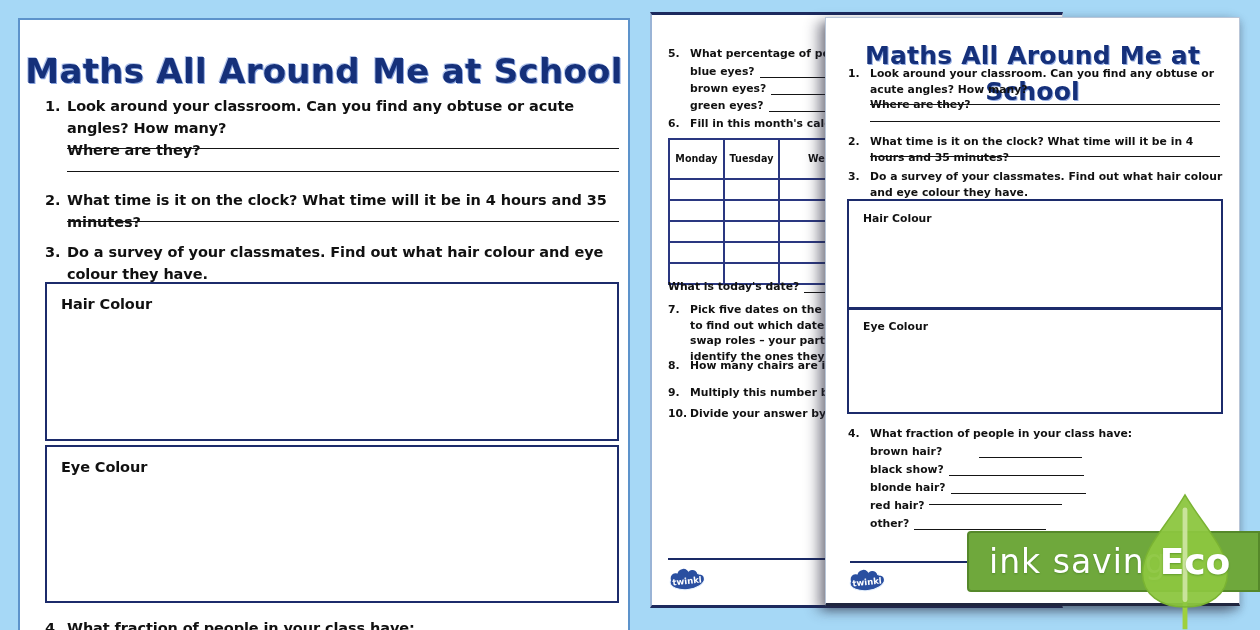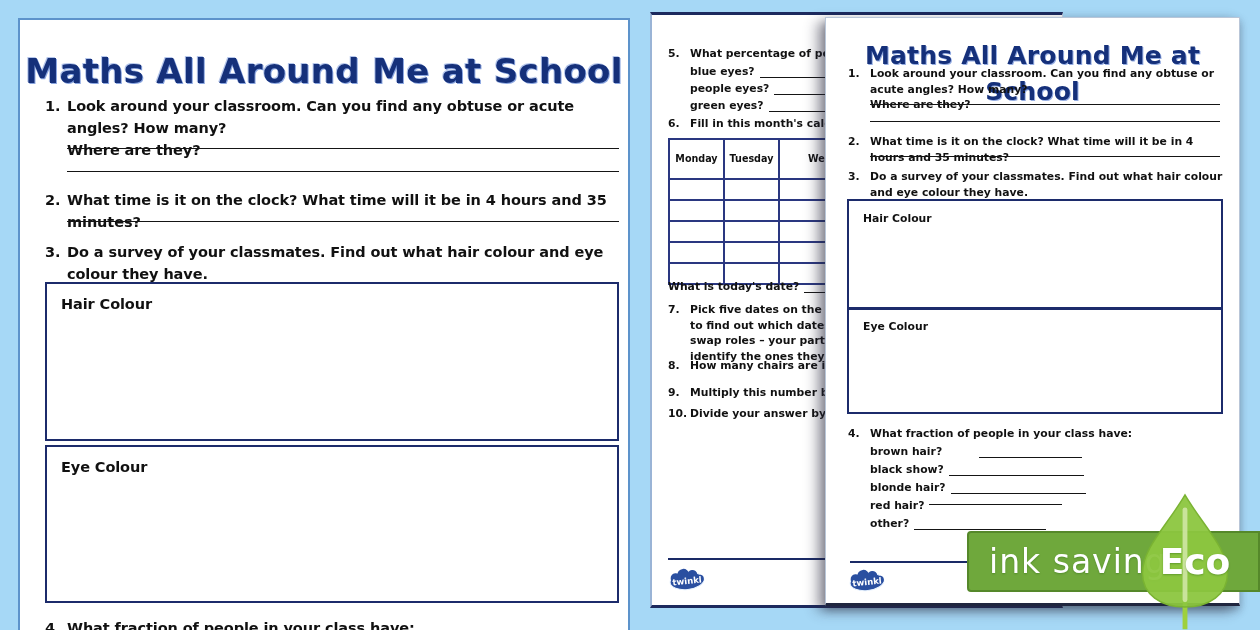--- a/index.html
+++ b/index.html
@@ -128,21 +128,21 @@
 <div class="page p2 small">
   <div class="q nowrap" style="left:16px; top:31px; width:390px;">
     <span class="qn">5.</span>
     <span>What percentage of people in your</span>
   </div>
   <div class="row" style="left:38px; top:49px;  width:160px;">
     <span>blue eyes?</span>
       <span class="fl"></span>
   </div>
   <div class="row" style="left:38px; top:66px;  width:160px;">
-    <span>people eyes?</span>
+    <span>brown eyes?</span>
       <span class="fl"></span>
   </div>
   <div class="row" style="left:38px; top:83px;  width:160px;">
     <span>green eyes?</span>
       <span class="fl"></span>
   </div>
 
   <div class="q nowrap" style="left:16px; top:101px; width:390px;">
     <span class="qn">6.</span>
     <span>Fill in this month's calendar.</span>

